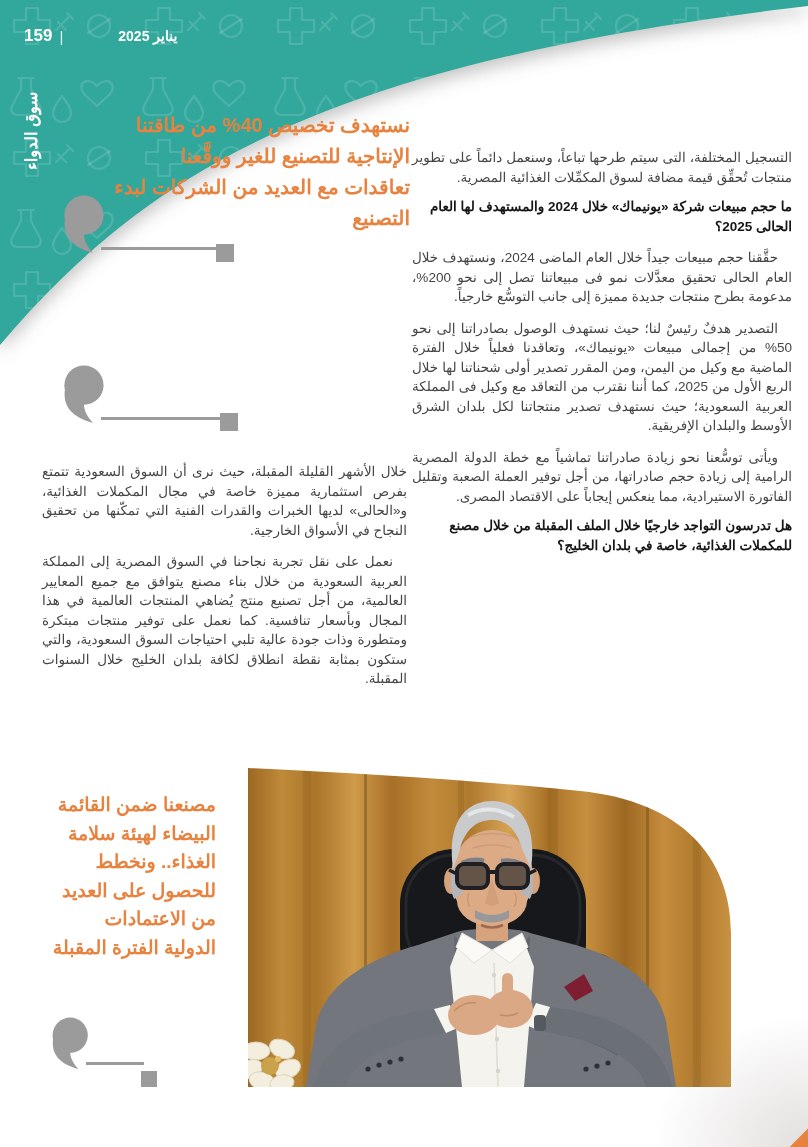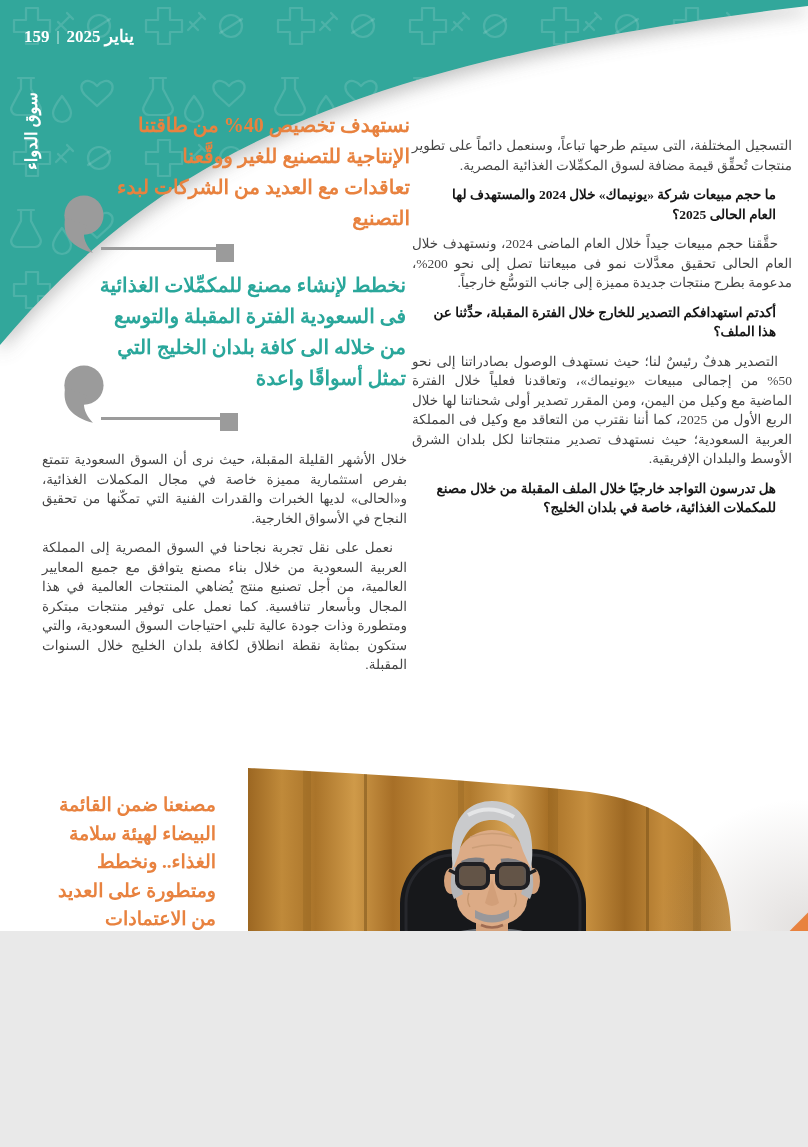--- a/index.html
+++ b/index.html
@@ -1,48 +1,48 @@
 <!DOCTYPE html>
 <html lang="ar"><head>
 <meta charset="utf-8">
 <style>
   html,body{margin:0;padding:0;background:#e9e9e9;}
   .page{
-    position:relative;width:808px;height:931px;margin:0 auto;
+    position:relative;width:808px;height:1147px;margin:0 auto;
     background:#ffffff;overflow:hidden;
-    font-family:Liberation Serif, serif;
+    font-family:Liberation Sans, sans-serif;
   }
   .header-svg{position:absolute;top:0;left:0;}
   .issue-line{
     position:absolute;top:26px;left:24px;display:flex;align-items:center;gap:7px;
     color:#ffffff;font-weight:bold;font-size:17px;
   }
   .issue-line .sep{font-weight:400;opacity:.85;font-size:15px;}
-  .issue-line .date{direction:rtl;font-size:17px;}
+  .issue-line .date{direction:rtl;font-size:14px;margin-left:48px;}
   .vtitle{
     position:absolute;left:22px;top:170px;transform:rotate(-90deg);transform-origin:0 0;
     color:#ffffff;font-weight:bold;font-size:16.5px;white-space:nowrap;direction:rtl;letter-spacing:.5px;
   }
   .quote{position:absolute;direction:rtl;text-align:right;font-weight:bold;}
   .quote1{left:112px;top:110px;width:298px;font-size:20px;line-height:31px;color:#e8823f;}
   .quote2{left:86px;top:270px;width:320px;font-size:20px;line-height:31px;color:#2aa79b;}
   .quote3{left:50px;top:791px;width:166px;font-size:19px;line-height:28.5px;color:#e8823f;}
   .qmark{position:absolute;width:49px;height:62px;}
   .qmark3{width:44px;height:56px;}
   .qline{position:absolute;height:3px;background:#9b9b9b;}
   .qsq{position:absolute;width:18px;height:18px;background:#9b9b9b;}
   .col{
     position:absolute;direction:rtl;text-align:justify;
     color:#454545;font-size:13.5px;line-height:19.5px;
   }
   .col-right{left:412px;top:136px;width:380px;}
   .col-left{left:42px;top:450px;width:365px;}
-  .col p{margin:0 0 10px;}
+  .col p{margin:12px 0 10px;}
   .col p.indent{text-indent:14px;}
-  .col .q{margin:5px 16px 10px;font-weight:bold;color:#161616;text-align:right;}
+  .col .q{margin:5px 0 10px;font-weight:bold;color:#161616;text-align:right;}
   .photo-svg{position:absolute;left:248px;top:763px;}
   .corner-shadow{
     position:absolute;right:0;bottom:0;width:200px;height:170px;
     background:radial-gradient(120% 120% at 100% 100%, rgba(150,140,135,.28), rgba(150,140,135,0) 65%);
   }
   .corner-orange{
     position:absolute;right:-13px;bottom:-13px;width:26px;height:26px;
     background:#e8823f;transform:rotate(45deg);
   }
 </style>
@@ -85,45 +85,44 @@
   <div class="quote quote1">نستهدف تخصيص 40% من طاقتنا الإنتاجية للتصنيع للغير ووقَّعنا تعاقدات مع العديد من الشركات لبدء التصنيع</div>
   <svg class="qmark" style="left:57px;top:194px;" viewBox="0 0 60 74">
     <g fill="#9b9b9b">
         <circle cx="33" cy="25" r="24"></circle>
         <path d="M10 28 C6 50 18 64 44 71 C31 57 31 45 37 38 Z"></path>
       </g>
   </svg>
   <div class="qline" style="left:101px;top:247px;width:118px;"></div>
   <div class="qsq" style="left:216px;top:244px;"></div>
 
-  <div class="quote quote2">نخطط لإنشاء مصنع للمكمِّلات الغذائية فى السعودية الفترة المقبلة والتوسع من خلاله الى كافة بلدان الخليج التي تمثل أسواقًا واعدة</div>
   <svg class="qmark" style="left:57px;top:364px;" viewBox="0 0 60 74">
     <g fill="#9b9b9b">
         <circle cx="33" cy="25" r="24"></circle>
         <path d="M10 28 C6 50 18 64 44 71 C31 57 31 45 37 38 Z"></path>
       </g>
   </svg>
   <div class="qline" style="left:101px;top:417px;width:122px;"></div>
   <div class="qsq" style="left:220px;top:413px;"></div>
 
   <div class="col col-right">
     <p>التسجيل المختلفة، التى سيتم طرحها تباعاً، وسنعمل دائماً على تطوير منتجات تُحقِّق قيمة مضافة لسوق المكمِّلات الغذائية المصرية.</p>
     <p class="q">ما حجم مبيعات شركة «يونيماك» خلال 2024 والمستهدف لها العام الحالى 2025؟</p>
     <p class="indent">حقَّقنا حجم مبيعات جيداً خلال العام الماضى 2024، ونستهدف خلال العام الحالى تحقيق معدَّلات نمو فى مبيعاتنا تصل إلى نحو 200%، مدعومة بطرح منتجات جديدة مميزة إلى جانب التوسُّع خارجياً.</p>
-    <p class="q">أكدتم استهدافكم التصدير للخارج خلال الفترة المقبلة، حدِّثنا عن هذا الملف؟</p>
     <p class="indent">التصدير هدفٌ رئيسٌ لنا؛ حيث نستهدف الوصول بصادراتنا إلى نحو 50% من إجمالى مبيعات «يونيماك»، وتعاقدنا فعلياً خلال الفترة الماضية مع وكيل من اليمن، ومن المقرر تصدير أولى شحناتنا لها خلال الربع الأول من 2025، كما أننا نقترب من التعاقد مع وكيل فى المملكة العربية السعودية؛ حيث نستهدف تصدير منتجاتنا لكل بلدان الشرق الأوسط والبلدان الإفريقية.</p>
+    <p class="indent">ويأتى توسُّعنا نحو زيادة صادراتنا تماشياً مع خطة الدولة المصرية الرامية إلى زيادة حجم صادراتها، من أجل توفير العملة الصعبة وتقليل الفاتورة الاستيرادية، مما ينعكس إيجاباً على الاقتصاد المصرى.</p>
     <p class="q">هل تدرسون التواجد خارجيًا خلال الملف المقبلة من خلال مصنع للمكملات الغذائية، خاصة في بلدان الخليج؟</p>
   </div>
 
   <div class="col col-left">
     <p>خلال الأشهر القليلة المقبلة، حيث نرى أن السوق السعودية تتمتع بفرص استثمارية مميزة خاصة في مجال المكملات الغذائية، و«الحالى» لديها الخبرات والقدرات الفنية التي تمكّنها من تحقيق النجاح في الأسواق الخارجية.</p>
     <p class="indent">نعمل على نقل تجربة نجاحنا في السوق المصرية إلى المملكة العربية السعودية من خلال بناء مصنع يتوافق مع جميع المعايير العالمية، من أجل تصنيع منتج يُضاهي المنتجات العالمية في هذا المجال وبأسعار تنافسية. كما نعمل على توفير منتجات مبتكرة ومتطورة وذات جودة عالية تلبي احتياجات السوق السعودية، والتي ستكون بمثابة نقطة انطلاق لكافة بلدان الخليج خلال السنوات المقبلة.</p>
   </div>
 
-  <div class="quote quote3">مصنعنا ضمن القائمة البيضاء لهيئة سلامة الغذاء.. ونخطط ومتطورة على العديد من الاعتمادات الدولية الفترة المقبلة</div>
+  <div class="quote quote3">مصنعنا ضمن القائمة البيضاء لهيئة سلامة الغذاء.. ونخطط للحصول على العديد من الاعتمادات الدولية الفترة المقبلة</div>
   <svg class="qmark qmark3" style="left:46px;top:1016px;" viewBox="0 0 60 74">
     <g fill="#9b9b9b">
         <circle cx="33" cy="25" r="24"></circle>
         <path d="M10 28 C6 50 18 64 44 71 C31 57 31 45 37 38 Z"></path>
       </g>
   </svg>
   <div class="qline" style="left:86px;top:1062px;width:58px;"></div>
   <div class="qsq" style="left:141px;top:1071px;width:16px;height:16px;"></div>
 
   <svg class="photo-svg" width="483" height="324" viewBox="0 0 483 324">

